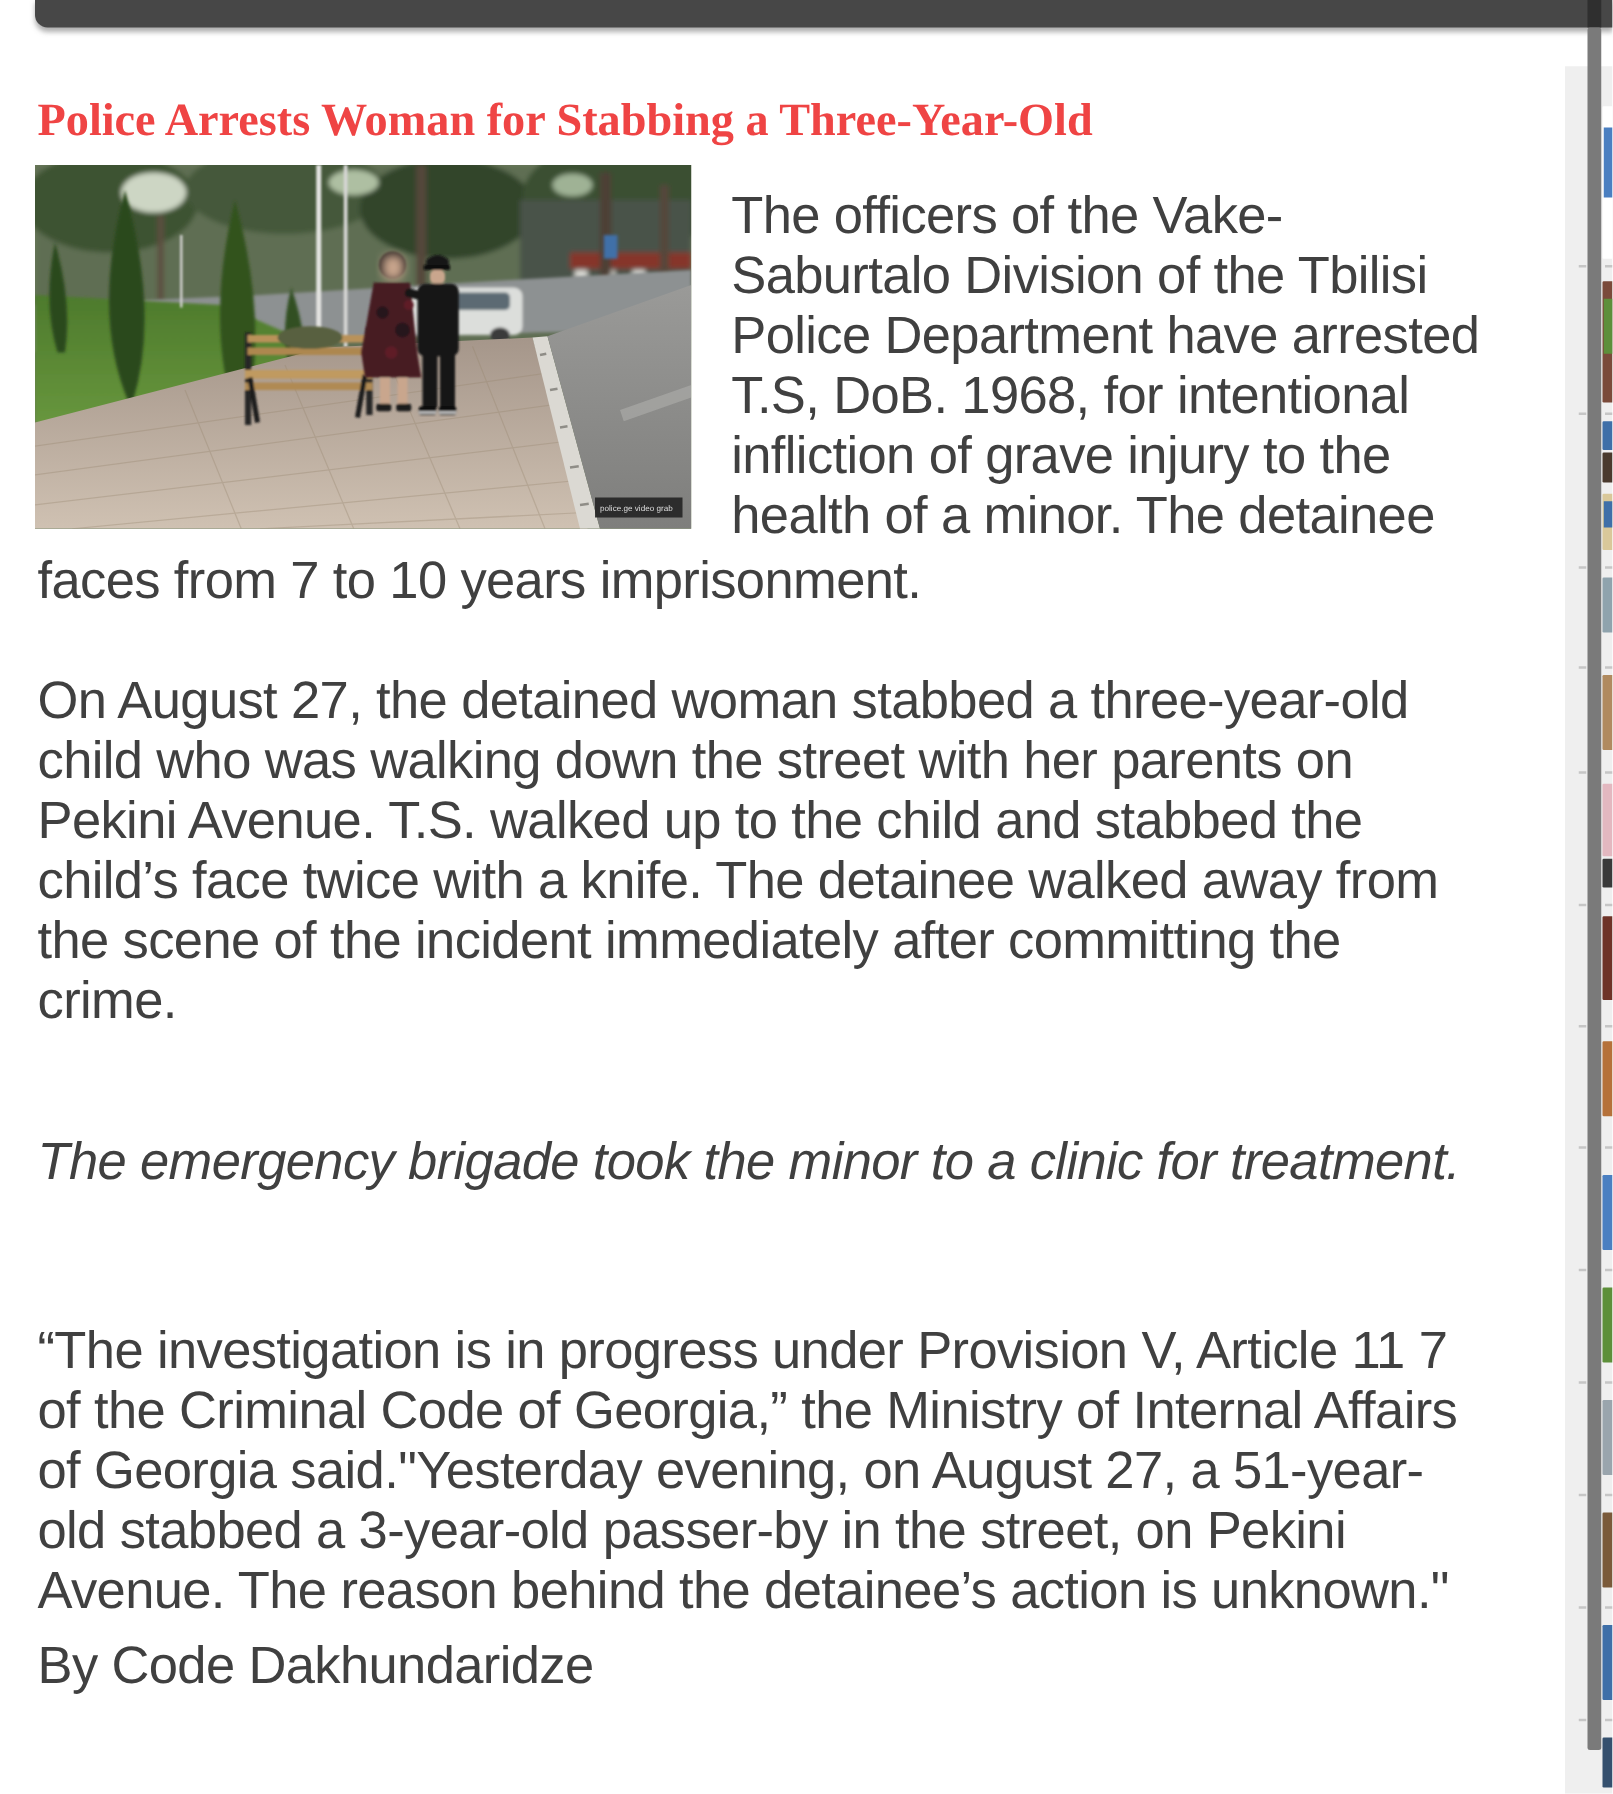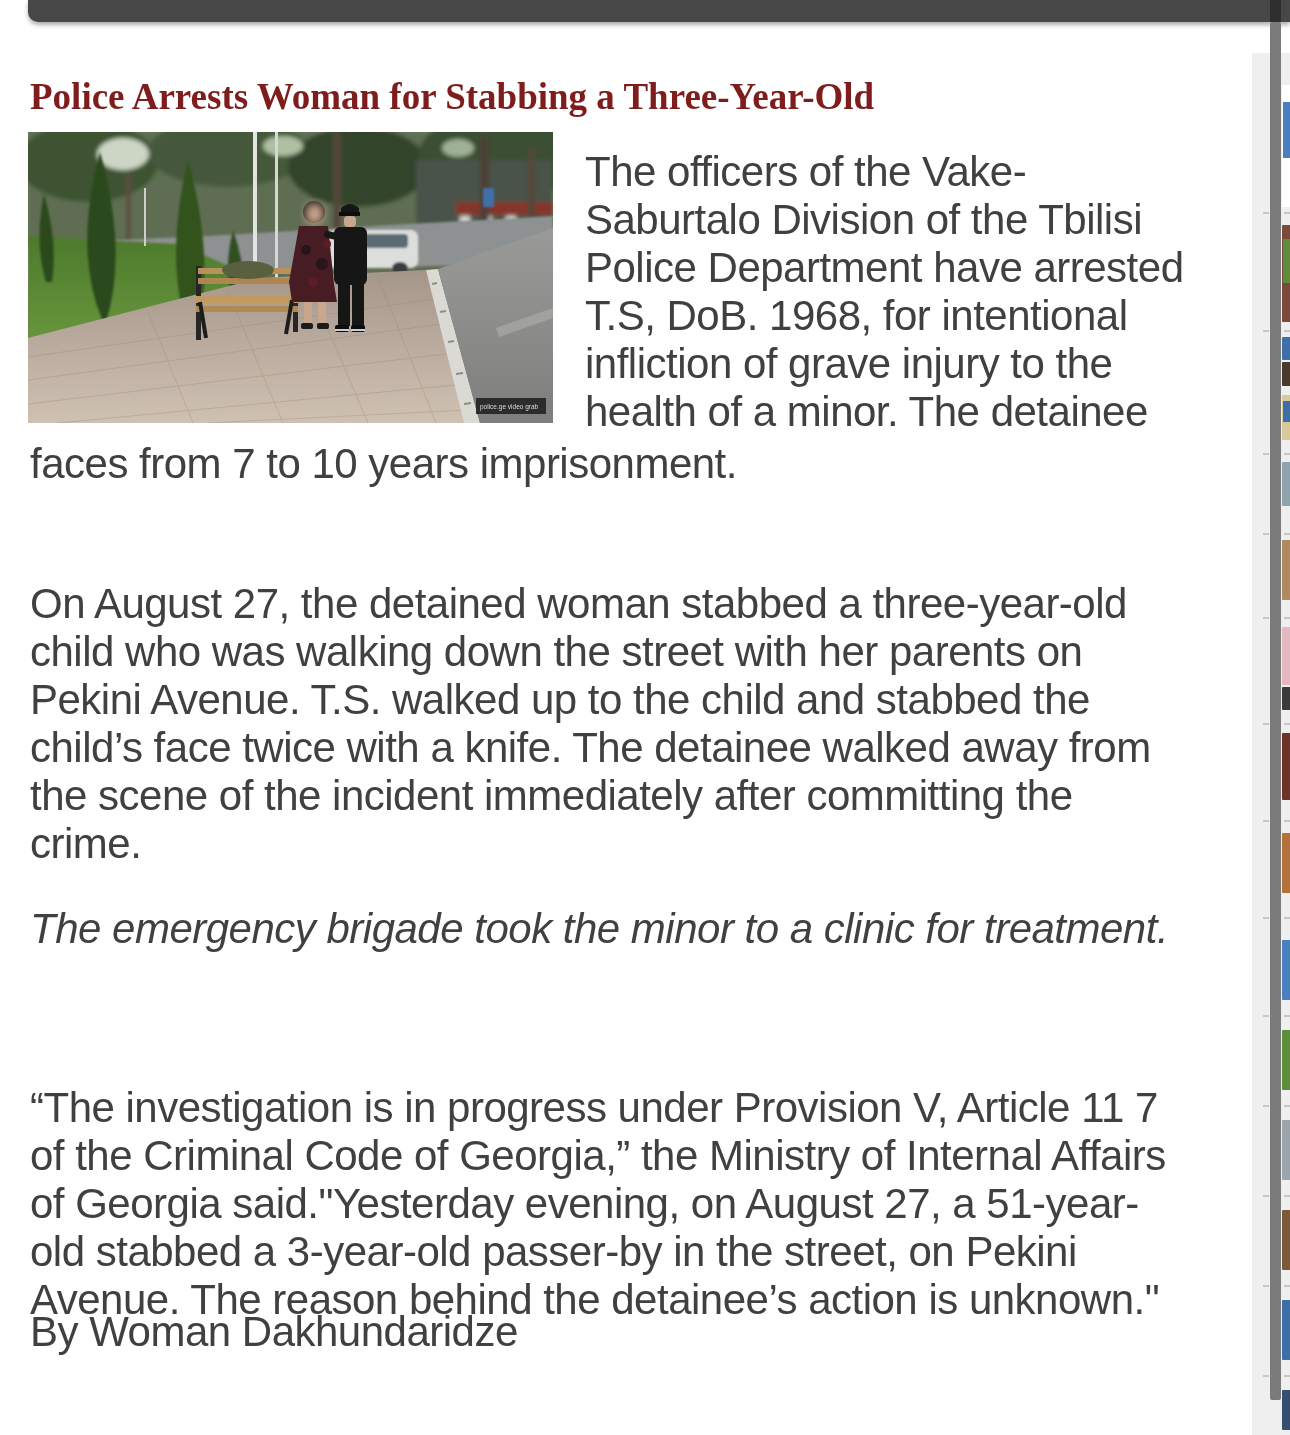--- a/index.html
+++ b/index.html
@@ -27,32 +27,32 @@
     background:#7a7a7a;border-radius:2px;
   }
   .thumb-col{position:absolute;left:0;top:0;width:100%;height:100%;}
   .side-thumb{position:absolute;left:1282px;width:8px;border-radius:1px 0 0 1px;}
   .side-thumb .accent{position:absolute;left:1px;right:0;top:14%;height:46%;}
   .side-dash{position:absolute;left:1263px;width:27px;height:0;border-top:2px dashed #c6c6c6;}
   
   .headline{
     position:absolute;left:30px;top:50px;
     font-family:"Liberation Serif", serif;font-weight:bold;
-    font-size:37px;line-height:44px;color:#7f1d1d;white-space:pre;
+    font-size:37px;line-height:44px;color:#ef4444;white-space:pre;
     letter-spacing:0px;
   }
   .body-text{
     position:absolute;color:#404040;
     font-size:42px;line-height:48px;letter-spacing:-0.5px;white-space:pre;
   }
   .p1a{left:585px;top:148px;}
   .p1b{left:30px;top:440px;}
-  .p2{left:30px;top:580px;}
+  .p2{left:30px;top:536px;}
   .p3{left:30px;top:905px;font-style:italic;}
-  .p4{left:30px;top:1084px;}
+  .p4{left:30px;top:1056px;}
   .byline{left:30px;top:1308px;}
   
   .photo{
     position:absolute;left:28px;top:132px;width:525px;height:291px;overflow:hidden;
     background:#6b7a5a;
   }
   .photo svg{display:block;width:100%;height:100%;}
 </style>
 </head>
 <body>
@@ -264,13 +264,13 @@
 Pekini Avenue. T.S. walked up to the child and stabbed the
 child’s face twice with a knife. The detainee walked away from
 the scene of the incident immediately after committing the
 crime.</div>
 <div class="body-text p3">The emergency brigade took the minor to a clinic for treatment.</div>
 <div class="body-text p4">“The investigation is in progress under Provision V, Article 11 7
 of the Criminal Code of Georgia,” the Ministry of Internal Affairs
 of Georgia said."Yesterday evening, on August 27, a 51-year-
 old stabbed a 3-year-old passer-by in the street, on Pekini
 Avenue. The reason behind the detainee’s action is unknown."</div>
-<div class="body-text byline">By Woman Dakhundaridze</div>
+<div class="body-text byline">By Code Dakhundaridze</div>
 
 </body></html>

